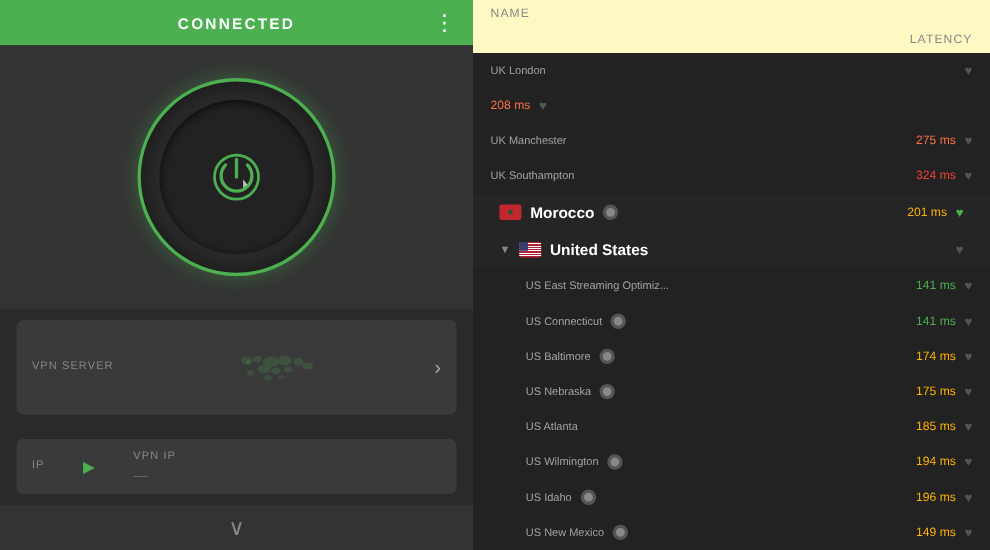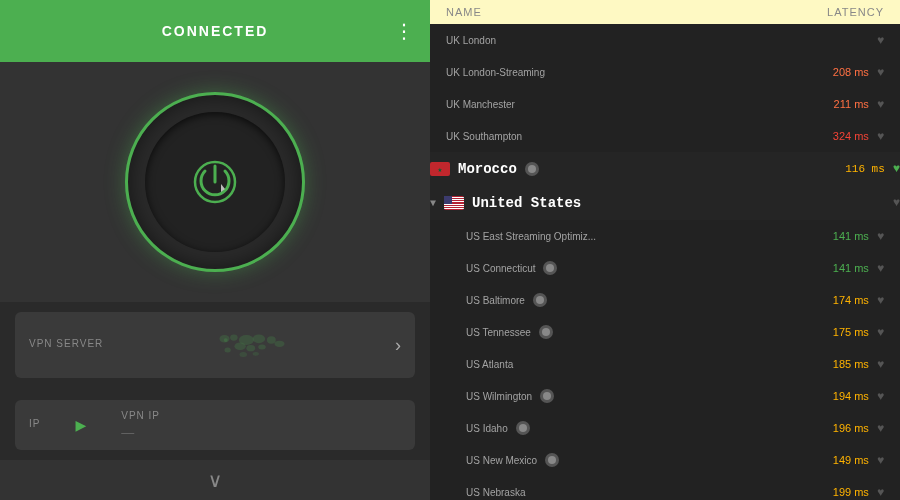--- a/index.html
+++ b/index.html
@@ -81,21 +81,21 @@
       align-items: center;
       justify-content: center;
       box-shadow: inset 0 2px 8px rgba(0,0,0,0.7);
     }
 
     .server-section {
       width: calc(100% - 30px);
       background: #3a3a3a;
       border-radius: 6px;
       margin: 10px 15px;
-      padding: 12px 14px;
+      padding: 22px 14px;
       display: flex;
       align-items: center;
       justify-content: space-between;
       position: relative;
     }
 
     .server-info {
       display: flex;
       flex-direction: column;
     }
@@ -202,20 +202,21 @@
       font-size: 11px;
       text-transform: uppercase;
       letter-spacing: 1px;
     }
 
     .col-latency {
       color: #888;
       font-size: 11px;
       text-transform: uppercase;
       letter-spacing: 1px;
+      margin-top: 24px;
     }
 
     .server-item {
       display: flex;
       align-items: center;
       justify-content: space-between;
       padding: 9px 16px;
       cursor: pointer;
       transition: background 0.15s;
     }
@@ -252,24 +253,23 @@
     }
 
     .fav-icon.active {
       color: #4caf50;
     }
 
     .country-header {
       display: flex;
       align-items: center;
       justify-content: space-between;
-      padding: 9px 0;
+      padding: 9px 24px;
       cursor: pointer;
       background: #252525;
-      font-family: Liberation Mono, monospace;
     }
 
     .country-header-left {
       display: flex;
       align-items: center;
       gap: 8px;
     }
 
     .country-header-name {
       color: #fff;
@@ -337,21 +337,21 @@
       align-items: center;
       justify-content: center;
     }
 
     .server-icon svg {
       width: 10px;
       height: 10px;
     }
 
     .indent {
-      padding-left: 36px;
+      padding-left: 48px;
     }
 
     
     .map-svg {
       width: 75px;
       height: 42px;
       opacity: 0.4;
     }
 
     .power-btn-svg {
@@ -436,35 +436,32 @@
     <div class="server-item-left">
       <span class="server-item-name">UK London</span>
     </div>
     <div class="server-item-right">
       <span class="latency-value latency-green"></span>
       <span class="fav-icon">♥</span>
     </div>
   </div>
 
   <div class="server-item">
-    <div class="server-item-left">
-      <span class="server-item-name">UK London-Streaming</span>
-    </div>
     <div class="server-item-right">
       <span class="latency-value latency-orange">208 ms</span>
       <span class="fav-icon">♥</span>
     </div>
   </div>
 
   <div class="server-item">
     <div class="server-item-left">
       <span class="server-item-name">UK Manchester</span>
     </div>
     <div class="server-item-right">
-      <span class="latency-value latency-orange">211 ms</span>
+      <span class="latency-value latency-orange">275 ms</span>
       <span class="fav-icon">♥</span>
     </div>
   </div>
 
   <div class="server-item">
     <div class="server-item-left">
       <span class="server-item-name">UK Southampton</span>
     </div>
     <div class="server-item-right">
       <span class="latency-value latency-red">324 ms</span>
@@ -476,21 +473,21 @@
     <div class="country-header-left">
       <span class="flag flag-morocco"></span>
       <span class="country-header-name">Morocco</span>
       <span class="server-icon">
         <svg viewBox="0 0 10 10">
             <circle cx="5" cy="5" r="4" fill="#888"></circle>
           </svg>
       </span>
     </div>
     <div class="server-item-right">
-      <span class="latency-value latency-yellow">116 ms</span>
+      <span class="latency-value latency-yellow">201 ms</span>
       <span class="fav-icon active">♥</span>
     </div>
   </div>
 
   <div class="country-header">
     <div class="country-header-left">
       <span class="expand-arrow">▼</span>
       <span class="flag flag-us"></span>
       <span class="country-header-name">United States</span>
     </div>
@@ -534,21 +531,21 @@
       </span>
     </div>
     <div class="server-item-right">
       <span class="latency-value latency-yellow">174 ms</span>
       <span class="fav-icon">♥</span>
     </div>
   </div>
 
   <div class="server-item indent">
     <div class="server-item-left">
-      <span class="server-item-name">US Tennessee</span>
+      <span class="server-item-name">US Nebraska</span>
       <span class="server-icon">
         <svg viewBox="0 0 10 10">
             <circle cx="5" cy="5" r="4" fill="#888"></circle>
           </svg>
       </span>
     </div>
     <div class="server-item-right">
       <span class="latency-value latency-yellow">175 ms</span>
       <span class="fav-icon">♥</span>
     </div>

